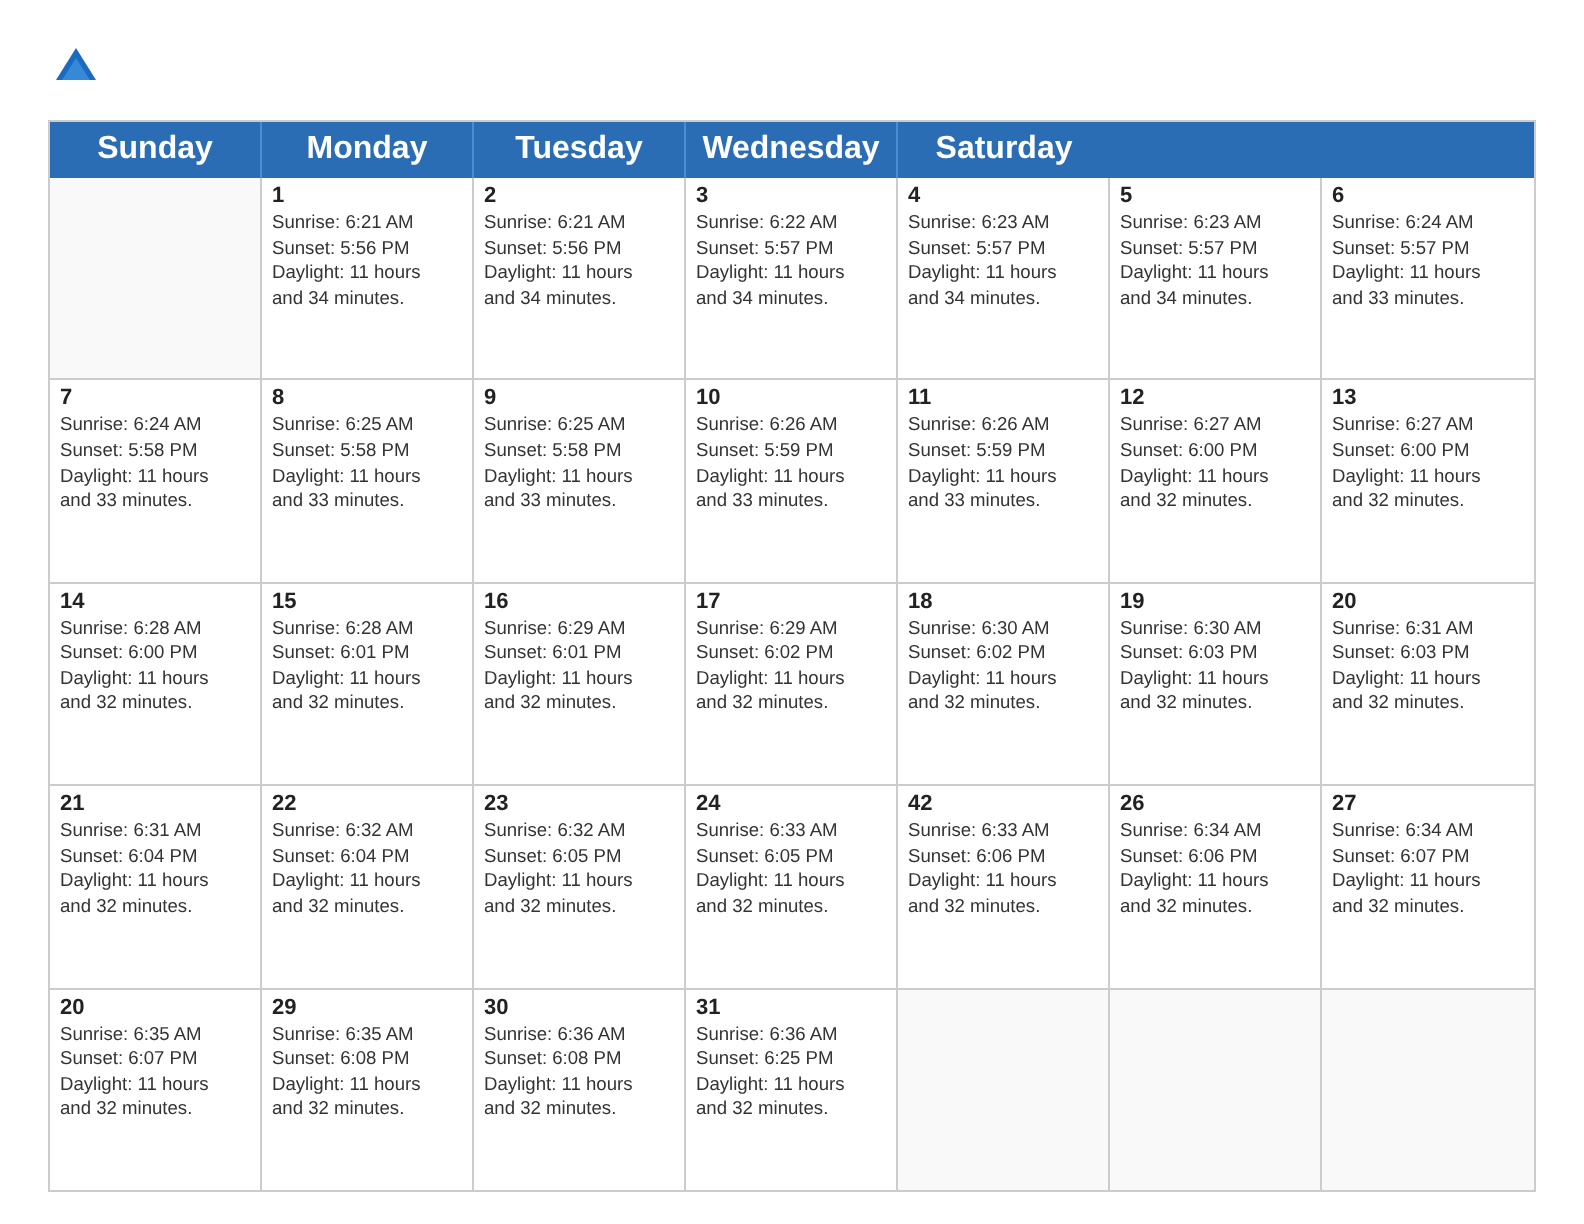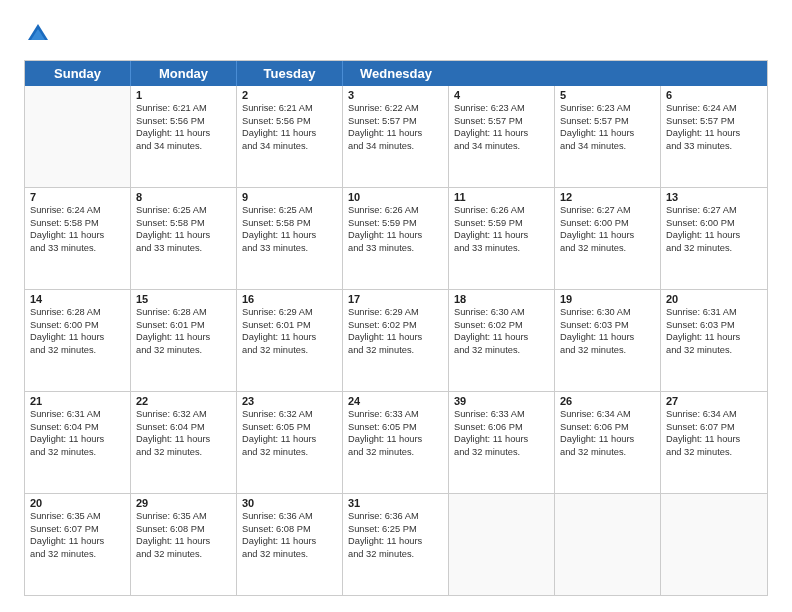--- a/index.html
+++ b/index.html
@@ -67,21 +67,21 @@
       flex-direction: column;
       border: 1px solid #ccc;
     }
     .cal-header {
       display: grid;
       grid-template-columns: repeat(7, 1fr);
       background: #2a6db5;
     }
     .cal-header-cell {
       color: #fff;
-      font-size: 13px;
+      font-size: 16px;
       font-weight: bold;
       text-align: center;
       padding: 5px 2px;
       border-right: 1px solid #4a8dd5;
     }
     .cal-header-cell:last-child { border-right: none; }
     .cal-body {
       flex: 1;
       display: flex;
       flex-direction: column;
@@ -135,20 +135,21 @@
       <div class="subtitle"></div>
     </div>
   </div>
 
   <div class="calendar">
     <div class="cal-header">
     <div class="cal-header-cell">Sunday</div>
         <div class="cal-header-cell">Monday</div>
         <div class="cal-header-cell">Tuesday</div>
         <div class="cal-header-cell">Wednesday</div>
+        <div class="cal-header-cell">Saturday</div>
       </div>
     <div class="cal-body">
     <div class="cal-row">
           <div class="cal-cell empty"></div>
           <div class="cal-cell">
             <div class="day-num">1</div>
             <div class="cell-line">Sunrise: 6:21 AM</div>
             <div class="cell-line">Sunset: 5:56 PM</div>
             <div class="cell-line">Daylight: 11 hours</div>
             <div class="cell-line">and 34 minutes.</div>
@@ -314,21 +315,21 @@
             <div class="cell-line">and 32 minutes.</div>
           </div>
           <div class="cal-cell">
             <div class="day-num">24</div>
             <div class="cell-line">Sunrise: 6:33 AM</div>
             <div class="cell-line">Sunset: 6:05 PM</div>
             <div class="cell-line">Daylight: 11 hours</div>
             <div class="cell-line">and 32 minutes.</div>
           </div>
           <div class="cal-cell">
-            <div class="day-num">39</div>
+            <div class="day-num">42</div>
             <div class="cell-line">Sunrise: 6:33 AM</div>
             <div class="cell-line">Sunset: 6:06 PM</div>
             <div class="cell-line">Daylight: 11 hours</div>
             <div class="cell-line">and 32 minutes.</div>
           </div>
           <div class="cal-cell">
             <div class="day-num">26</div>
             <div class="cell-line">Sunrise: 6:34 AM</div>
             <div class="cell-line">Sunset: 6:06 PM</div>
             <div class="cell-line">Daylight: 11 hours</div>

